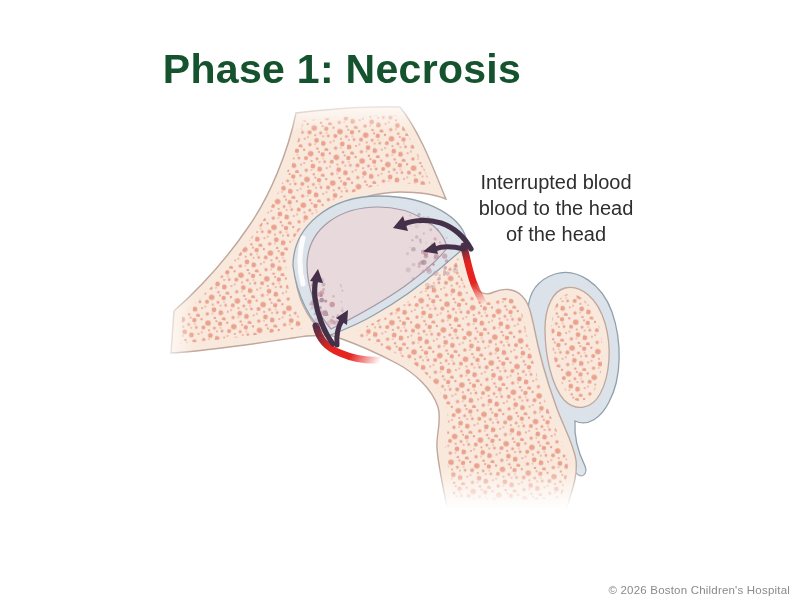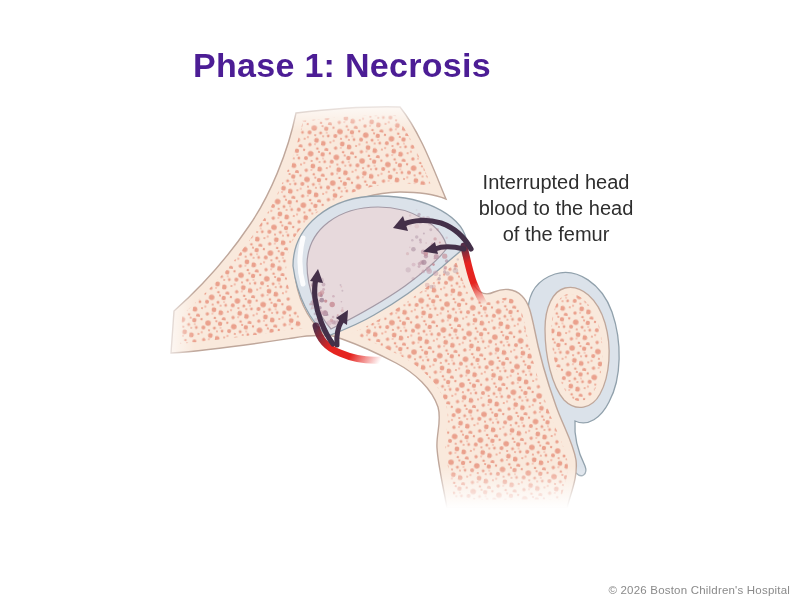--- a/index.html
+++ b/index.html
@@ -5,21 +5,21 @@
   html,body{margin:0;padding:0;}
   body{
     width:800px;height:613px;position:relative;overflow:hidden;
     background:#ffffff;
     font-family:"Liberation Sans", sans-serif;
   }
   .stage{position:absolute;inset:0;width:800px;height:613px;}
   svg.fig{position:absolute;left:0;top:0;}
   .title{
     position:absolute;top:46px;left:0;width:684px;text-align:center;
-    font-size:34px;font-weight:600;color:#4c1d95;letter-spacing:.3px;
+    font-size:41px;font-weight:600;color:#14532d;letter-spacing:.3px;
   }
   .note{
     position:absolute;top:169px;left:440px;width:232px;text-align:center;
     font-size:20px;line-height:26px;color:#2e2e2e;
   }
   .copy{
     position:absolute;top:584px;right:10px;
     font-size:11.5px;color:#8a8a8a;letter-spacing:.2px;
   }
 </style>
@@ -265,19 +265,19 @@
     </g>
 
     <rect x="272" y="96" width="182" height="36" fill="url(#gFadeTop)"></rect>
     <rect x="418" y="466" width="170" height="50" fill="url(#gFadeBot)"></rect>
     <rect x="157" y="292" width="38" height="76" fill="url(#gFadeLeft)"></rect>
   </svg>
 
   <div class="title">Phase 1: Necrosis</div>
 
   <div class="note">
-    <div>Interrupted head</div>
+    <div>Interrupted blood</div>
     <div>blood to the head</div>
-    <div>of the femur</div>
+    <div>of the head</div>
   </div>
 
   <div class="copy">© 2026 Boston Children's Hospital</div>
 </div>
 
 </body></html>

